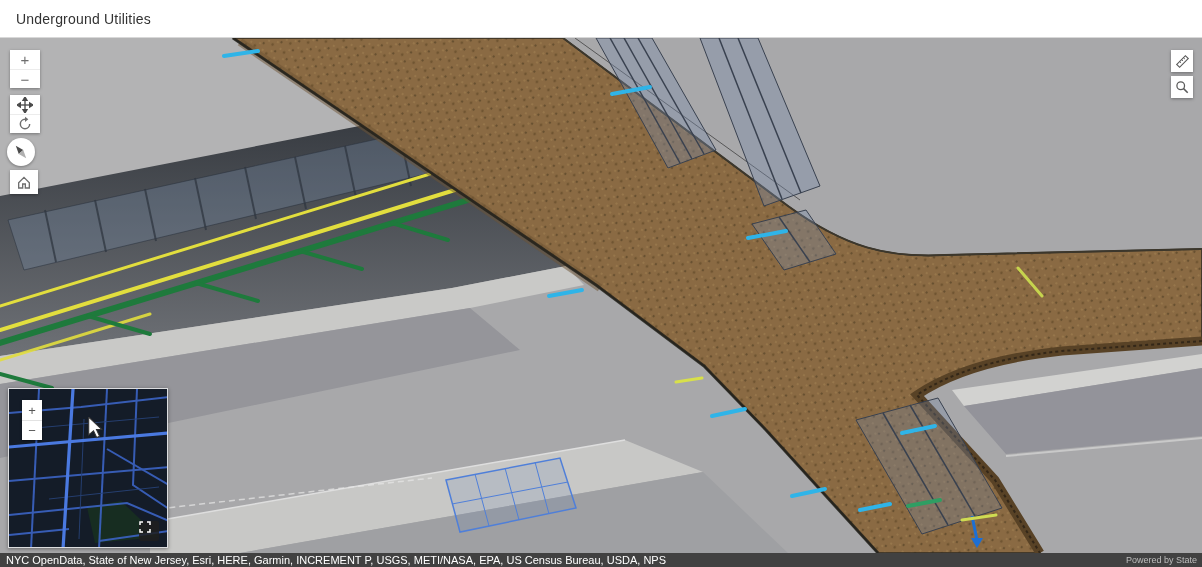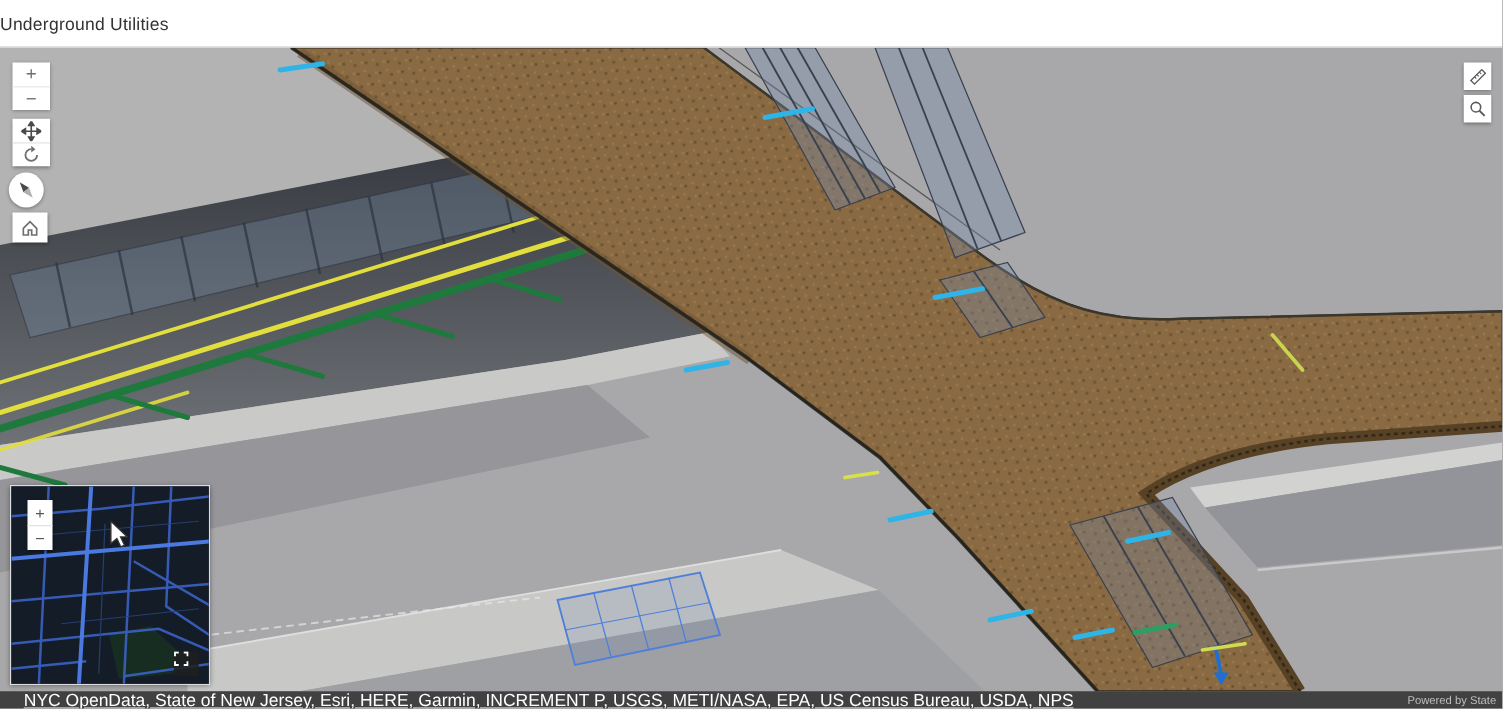--- a/index.html
+++ b/index.html
@@ -2,42 +2,42 @@
 <html style="--pipe-yellow: #e2de3e; --pipe-green: #1e7a3c; --pipe-cyan: #2fb4e8; --soil-brown: #8a6a43; --glass-blue: #7c93b5; --minimap-road: #3b63c4; --minimap-bg: #141c28;"><head>
 <meta charset="utf-8">
 <style>
   :root{
     --pipe-yellow:#e2de3e; --pipe-green:#1e7a3c; --pipe-cyan:#2fb4e8;
     --soil-brown:#8a6a43; --glass-blue:#7c93b5; --minimap-road:#3b63c4; --minimap-bg:#141c28;
   }
   *{margin:0;padding:0;box-sizing:border-box;}
   body{font-family:"Liberation Sans","DejaVu Sans",sans-serif;background:#e8e8e8;}
   .app{position:relative;width:1202px;height:567px;background:#a8a8aa;overflow:hidden;box-shadow:inset 0 0 0 1px #7c7c7c;}
-  .app-header{position:absolute;top:0;left:0;width:100%;height:38px;background:#fff;border-bottom:1px solid #d8d8d8;display:flex;align-items:center;z-index:30;}
+  .app-header{position:absolute;top:0;left:0;width:100%;height:38px;background:#fff;border-bottom:1px solid #d8d8d8;display:flex;align-items:center;padding-left:16px;z-index:30;}
   .app-title{font-size:14px;font-weight:400;color:#323232;letter-spacing:.2px;}
   .map-area{position:absolute;top:38px;left:0;width:1202px;height:529px;background:#a8a8aa;overflow:hidden;}
   svg.scene{position:absolute;top:0;left:0;display:block;}
   
   .esri-btn{position:absolute;background:#fff;box-shadow:0 1px 3px rgba(0,0,0,.35);display:flex;align-items:center;justify-content:center;cursor:pointer;color:#6e6e6e;z-index:20;}
   .widget{position:absolute;z-index:20;box-shadow:0 1px 3px rgba(0,0,0,.35);}
   .widget .wbtn{width:30px;height:19px;background:#fff;display:flex;align-items:center;justify-content:center;color:#6e6e6e;cursor:pointer;}
   .widget .wbtn + .wbtn{border-top:1px solid #ececec;}
   .zoom-label{font-size:15px;line-height:1;}
   .compass{border-radius:50%;}
   
   .minimap{position:absolute;left:8px;top:350px;width:160px;height:160px;background:var(--minimap-bg);border:1px solid rgba(255,255,255,.85);box-shadow:0 1px 4px rgba(0,0,0,.4);z-index:15;overflow:hidden;cursor:pointer;}
   .minimap svg{position:absolute;top:0;left:0;}
   .mm-zoom{position:absolute;left:13px;top:11px;z-index:5;box-shadow:0 1px 2px rgba(0,0,0,.5);}
   .mm-zoom .mmbtn{width:20px;height:20px;background:#fff;color:#555;font-size:13px;display:flex;align-items:center;justify-content:center;cursor:pointer;}
   .mm-zoom .mmbtn + .mmbtn{border-top:1px solid #e2e2e2;}
   .mm-expand{position:absolute;right:8px;bottom:6px;width:20px;height:20px;background:rgba(30,30,30,.85);border-radius:2px;display:flex;align-items:center;justify-content:center;cursor:pointer;z-index:5;}
   .mm-cursor{position:absolute;left:78px;top:28px;z-index:6;}
   
   .attr-bar{position:absolute;left:0;bottom:0;width:100%;height:14px;background:rgba(50,50,50,.88);display:flex;align-items:center;justify-content:space-between;z-index:25;}
-  .attr-sources{color:#fff;font-size:14px;padding-left:19px;white-space:nowrap;overflow:hidden;text-decoration:underline;}
+  .attr-sources{color:#fff;font-size:11px;padding-left:6px;white-space:nowrap;overflow:hidden;}
   .attr-powered{color:#bdbdbd;font-size:9px;padding-right:5px;white-space:nowrap;}
 </style>
 </head>
 <body>
 
 <div class="app">
 
   <header class="app-header">
     <span class="app-title">Underground Utilities</span>
   </header>

